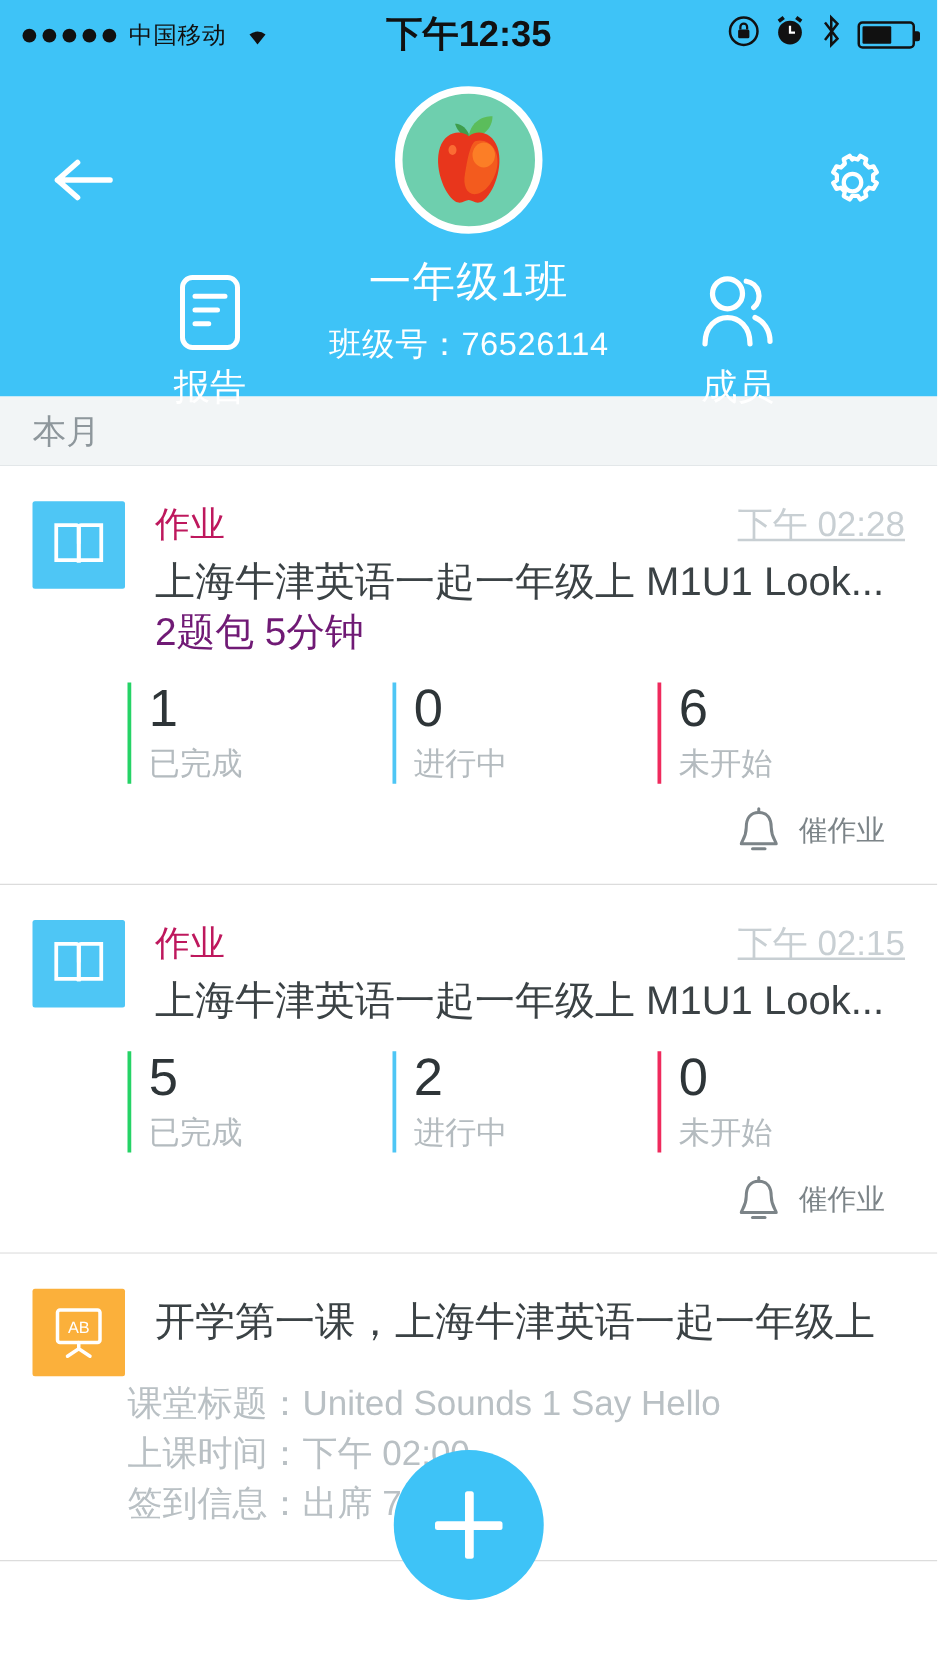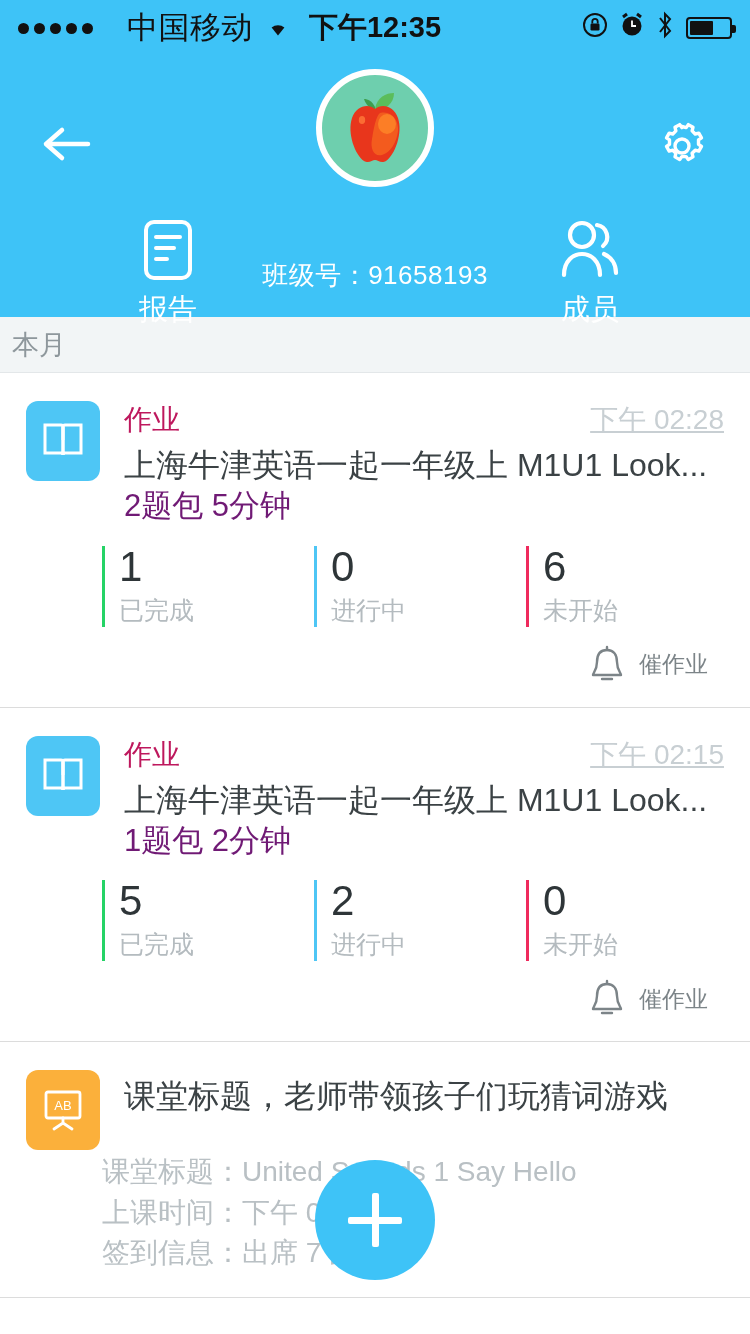--- a/index.html
+++ b/index.html
@@ -17,21 +17,21 @@
     background: #3ec3f7;
     display: flex; align-items: center;
     padding: 0 18px;
     color: #111;
     font-size: 26px;
     position: relative;
   }
   .sb-left { display: flex; align-items: center; gap: 10px; }
   .dots { display: flex; align-items: center; gap: 5px; }
   .dot { width: 11px; height: 11px; border-radius: 50%; background: #111; display:block; }
-  .carrier { font-size: 31px; letter-spacing: 0.5px; color:#111;margin-left:24px; }
+  .carrier { font-size: 19px; letter-spacing: 0.5px; color:#111; }
   .wifi-ic { display:block; }
   .sb-time {
     position: absolute; left: 0; right: 0; text-align: center;
     font-size: 29px; font-weight: 700; color: #111; letter-spacing: 0px;
     pointer-events: none;
   }
   .sb-right { margin-left: auto; display: flex; align-items: center; gap: 12px; position: relative; z-index:2;}
   .battery {
     width: 46px; height: 22px; border: 2px solid #111; border-radius: 4px;
     position: relative; display:block;
@@ -75,35 +75,35 @@
     display: flex; flex-direction: column; align-items: center; gap: 8px;
     cursor: pointer;
   }
   .hdr-action.report { left: 88px; }
   .hdr-action.members { right: 80px; }
   .hdr-action .lbl { font-size: 29px; color: #fff; }
 
   
   .section-head {
     height: 56px; background: #f2f5f6; border-bottom: 1px solid #e3e7e9;
-    display: flex; align-items: center; padding: 0 12px;
+    display: flex; align-items: center; padding: 0 26px;
     font-size: 27px; color: #8e979c;
   }
 
   
   .feed { background: #ffffff; }
   .card {
     position: relative;
     padding: 28px 26px 0 26px;
     border-bottom: 1px solid #dcdcdc;
     background: #fff;
   }
   .card-top { display: flex; }
   .card-icon {
-    width: 74px; height: 80px; border-radius: 12px;
+    width: 74px; height: 70px; border-radius: 2px;
     flex: 0 0 74px;
     display: flex; align-items: center; justify-content: center;
     margin-right: 24px;
   }
   .card-icon.hw { background: #4ec6f5; }
   .card-icon.act { background: #fbb03b; }
   .card-body { flex: 1; min-width: 0; }
   .card-meta { display: flex; align-items: baseline; }
   .card-kind { font-size: 28px; color: #be185d; }
   .card-time { margin-left: auto; font-size: 28px; color: #c8cfd3; text-decoration: underline; }
@@ -208,21 +208,22 @@
           <path d="M45 26 C47 14 56 10 64 10 C64 20 56 27 46 27 Z" fill="#5bbd5b"></path>
           <path d="M45 24 C42 18 38 16 34 16 C36 22 40 26 45 27 Z" fill="#3f9e4d"></path>
           <path d="M45 26 C38 20 26 23 22 35 C17 50 25 72 34 78 C39 81 42 77 45 77 C48 77 51 81 56 78 C65 72 73 50 68 35 C64 23 52 20 45 26 Z" fill="#e8361c"></path>
           <path d="M50 30 C62 27 69 38 68 48 C67 59 60 70 52 72 C44 74 40 66 42 56 C44 44 46 33 50 30 Z" fill="#f4621f" opacity="0.85"></path>
           <ellipse cx="57" cy="41" rx="9" ry="10" fill="#ff8a2a" opacity="0.75"></ellipse>
           <ellipse cx="32" cy="37" rx="3.2" ry="4" fill="#ff7a3a" opacity="0.8"></ellipse>
         </svg>
       </div>
     </div>
 
-    <div class="class-no">班级号：91658193</div>
+    <div class="class-name">一年级1班</div>
+    <div class="class-no">班级号：76526114</div>
 
     <div class="hdr-action report">
       <svg width="56" height="64" viewBox="0 0 56 64">
         <rect x="6" y="4" width="44" height="56" rx="8" fill="none" stroke="#fff" stroke-width="4"></rect>
         <path d="M16 19 H40 M16 30 H34 M16 41 H27" stroke="#fff" stroke-width="4" stroke-linecap="round"></path>
       </svg>
       <span class="lbl">报告</span>
     </div>
 
     <div class="hdr-action members">
@@ -292,21 +293,20 @@
             <path d="M40 5 H24 a2 2 0 0 0 -2 2 V35 a2 2 0 0 1 2 -2 H40 Z" fill="none" stroke="#fff" stroke-width="3"></path>
             <path d="M22 7 V20" stroke="#fff" stroke-width="3"></path>
           </svg>
         </div>
         <div class="card-body">
           <div class="card-meta">
             <span class="card-kind">作业</span>
             <span class="card-time">下午 02:15</span>
           </div>
           <div class="card-title">上海牛津英语一起一年级上 M1U1 Look...</div>
-          <div class="card-sub">1题包 2分钟</div>
         </div>
       </div>
       <div class="stats">
         <div class="stat" style="border-left-color:#25d366">
           <div class="num">5</div>
           <div class="lbl">已完成</div>
         </div>
         <div class="stat" style="border-left-color:#4ec6f5">
           <div class="num">2</div>
           <div class="lbl">进行中</div>
@@ -329,21 +329,21 @@
     <div class="card">
       <div class="card-top">
         <div class="card-icon act">
           <svg width="46" height="46" viewBox="0 0 46 46">
             <rect x="6" y="5" width="34" height="26" rx="2" fill="none" stroke="#fff" stroke-width="2.8"></rect>
             <text x="23" y="23" font-size="13" fill="#fff" text-anchor="middle" font-family="Liberation Sans, sans-serif">AB</text>
             <path d="M23 31 V36 M23 36 L14 42 M23 36 L32 42" stroke="#fff" stroke-width="2.8" stroke-linecap="round"></path>
           </svg>
         </div>
         <div class="card-body">
-          <div class="card-title wrap">课堂标题，老师带领孩子们玩猜词游戏</div>
+          <div class="card-title wrap">开学第一课，上海牛津英语一起一年级上</div>
         </div>
       </div>
       <div class="detail-lines">
         <div class="detail-line">课堂标题：United Sounds 1 Say Hello</div>
         <div class="detail-line">上课时间：下午 02:00</div>
         <div class="detail-line">签到信息：出席 7 缺席 0</div>
       </div>
     </div>
 
   </div>

